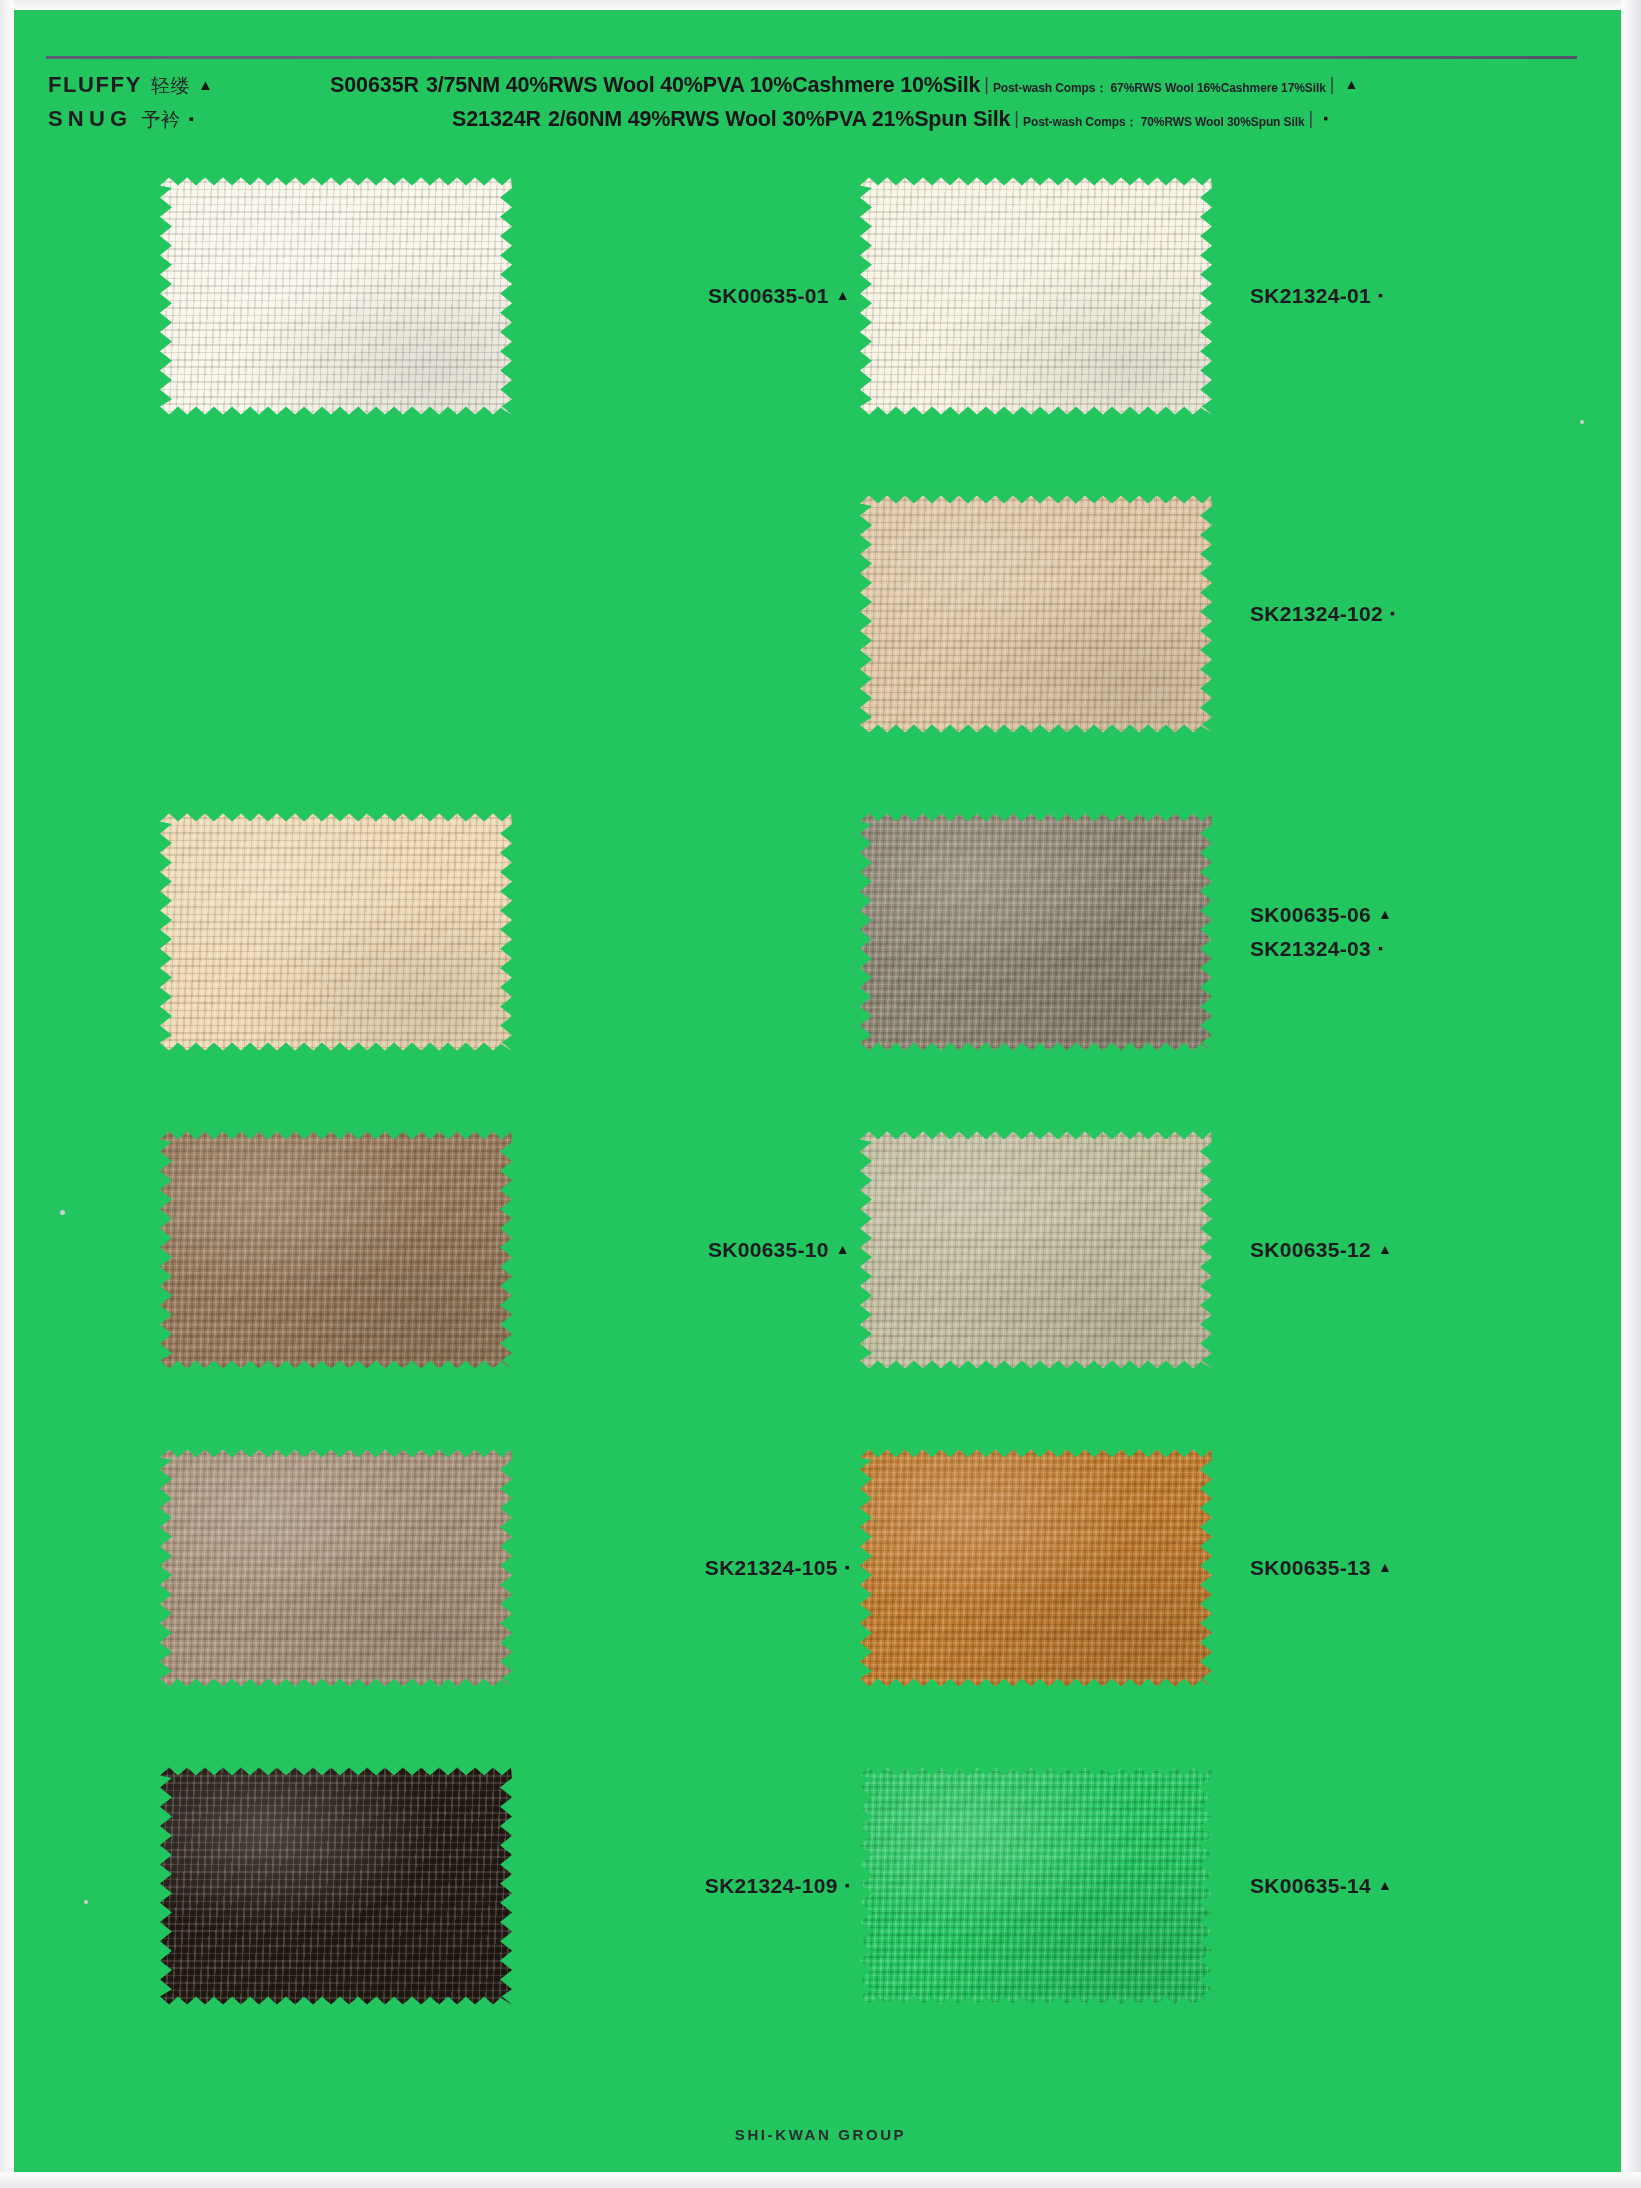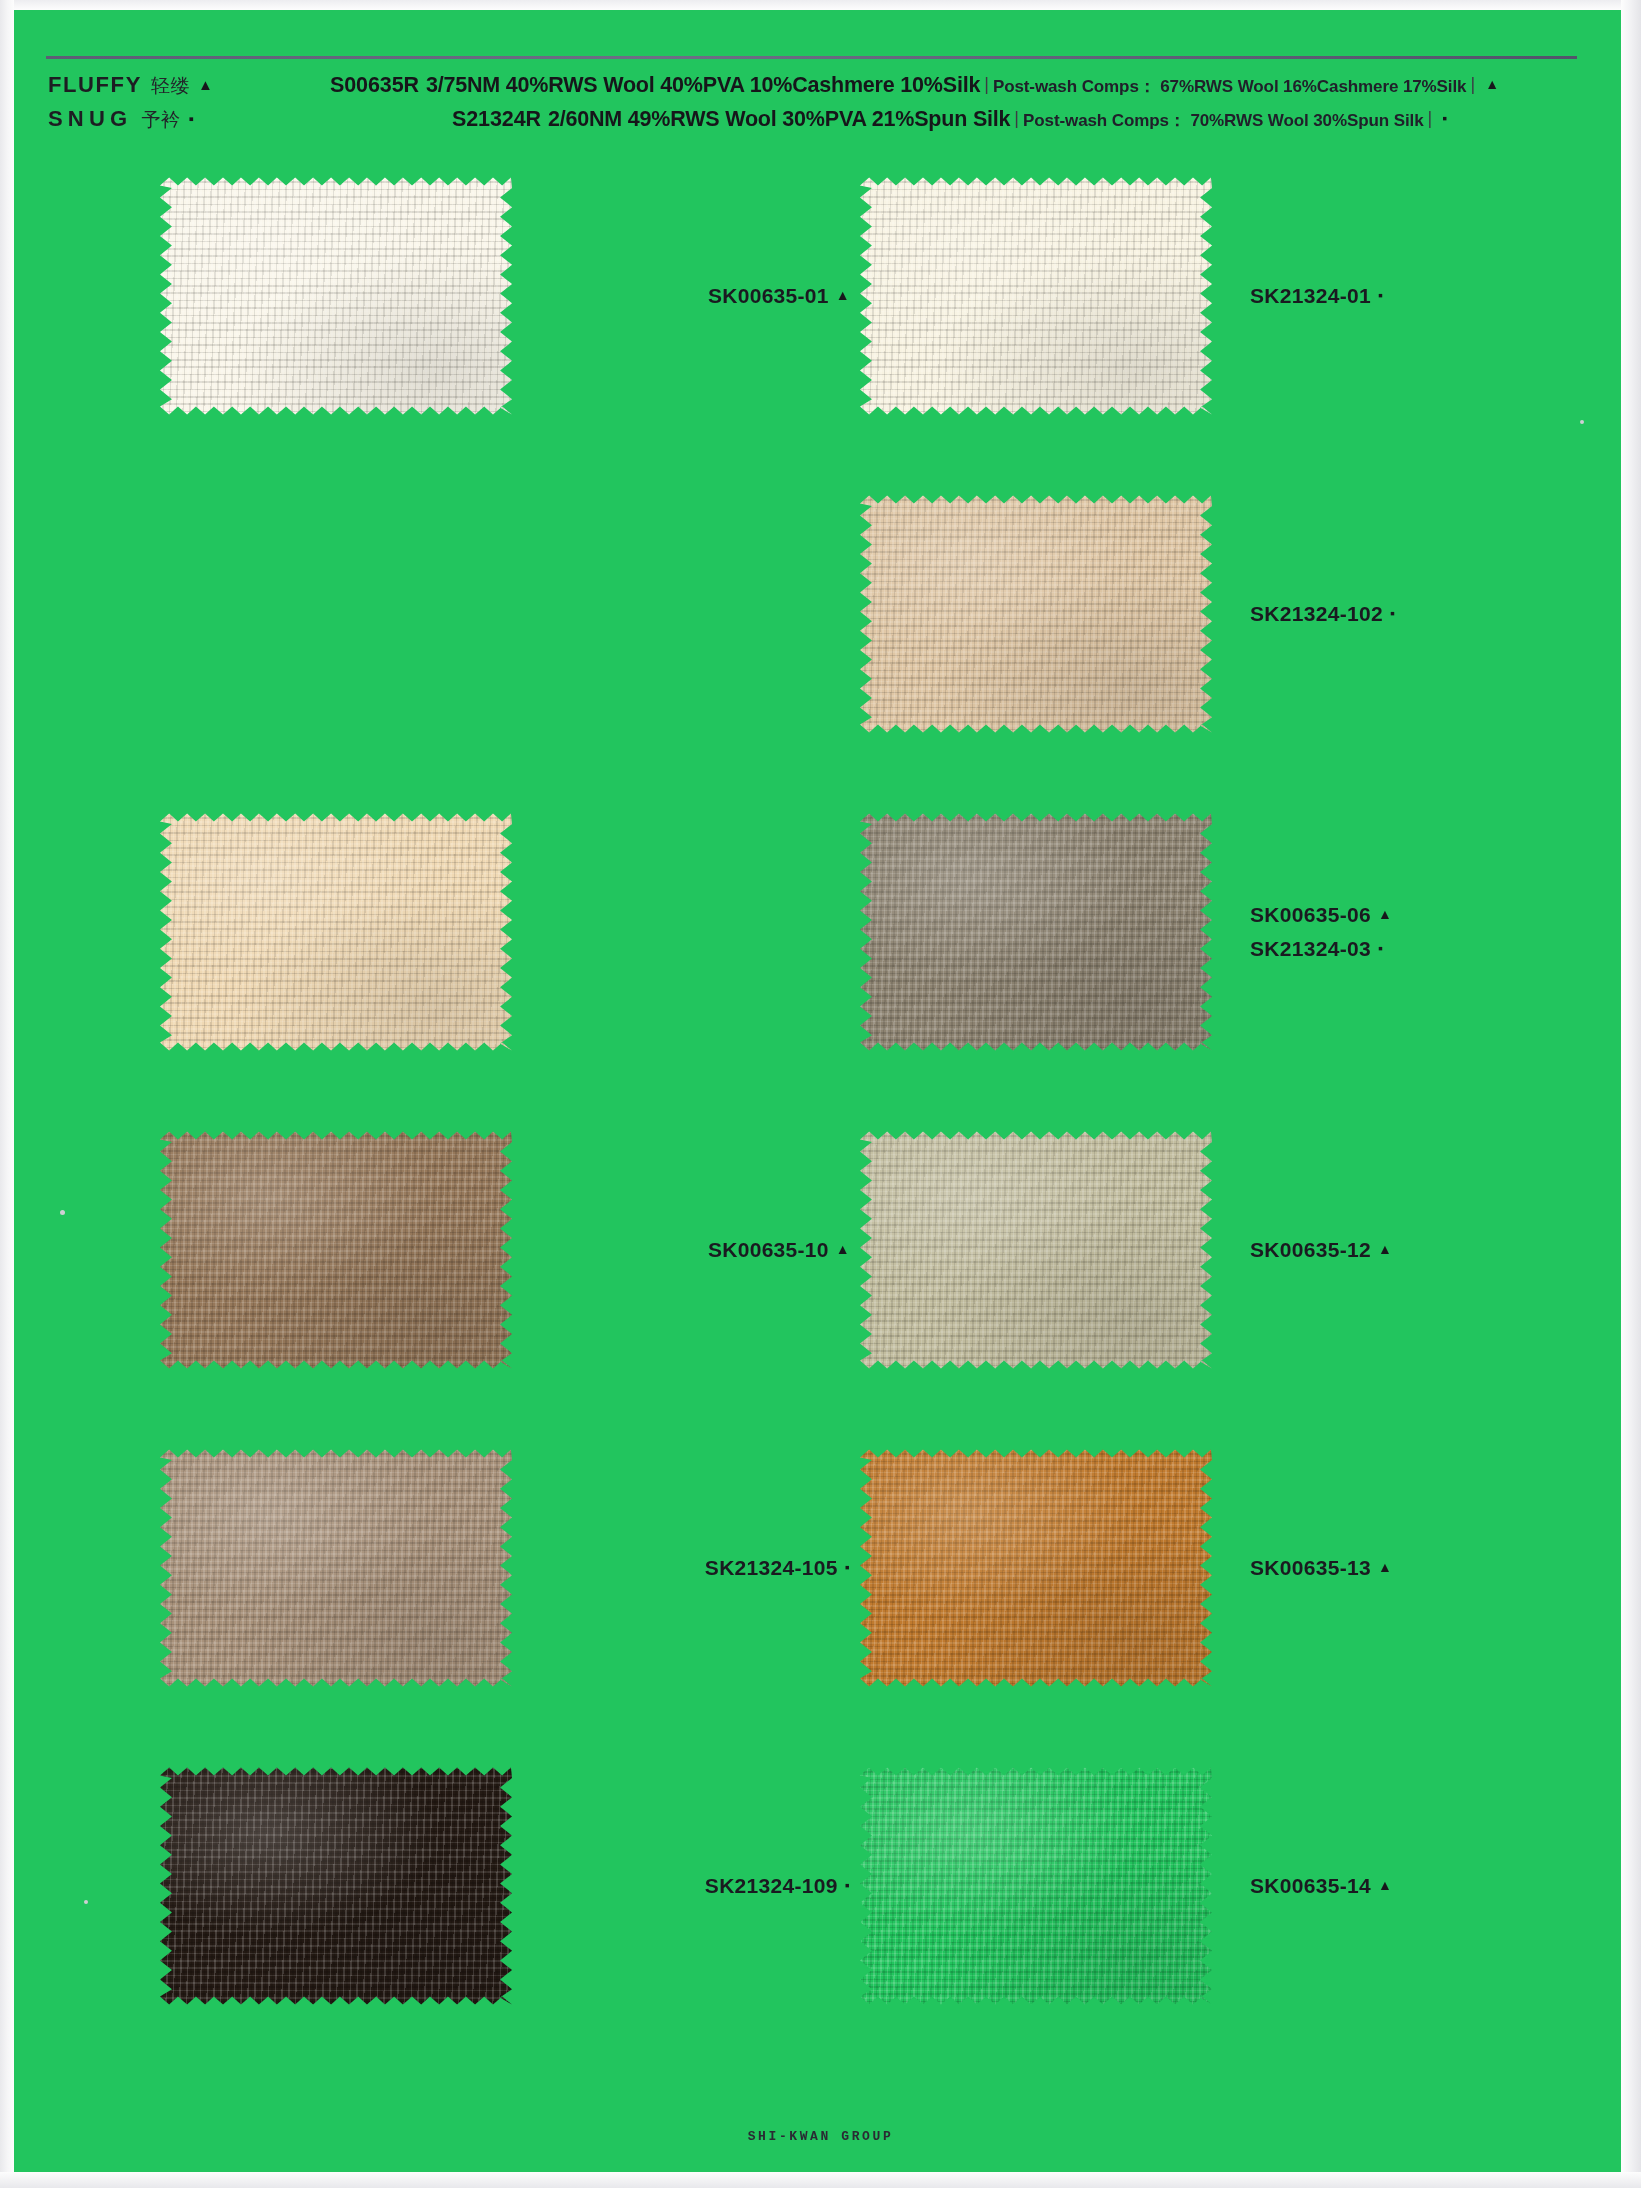--- a/index.html
+++ b/index.html
@@ -124,21 +124,21 @@
   }
   .spec .bar {
     font-size: 18px;
     font-weight: 400;
     color: #3c3c44;
     margin: 0 4px;
     position: relative;
     top: -2px;
   }
   .spec .post {
-    font-size: 17px;
+    font-size: 12px;
     font-weight: 700;
     color: #20202a;
     letter-spacing: -0.1px;
     font-family: "Liberation Sans", sans-serif;
   }
   .spec .mk {
     font-size: 14px;
     margin-left: 6px;
     color: #17171b;
     position: relative;
@@ -285,25 +285,25 @@
   }
 
   
   .footer {
     position: absolute;
     left: 0; right: 0;
     bottom: 44px;
     text-align: center;
   }
   .footer-text {
-    font-size: 13px;
+    font-size: 15px;
     font-weight: 700;
     letter-spacing: 2.6px;
     color: #2a2a33;
-    font-family: Liberation Mono, monospace;
+    font-family: Liberation Sans, sans-serif;
     text-align: center;
   }
 
   .speck { position:absolute; background:#cfcfd4; border-radius:50%; }
 </style>
 </head>
 <body>
 
 <div class="page">
 

